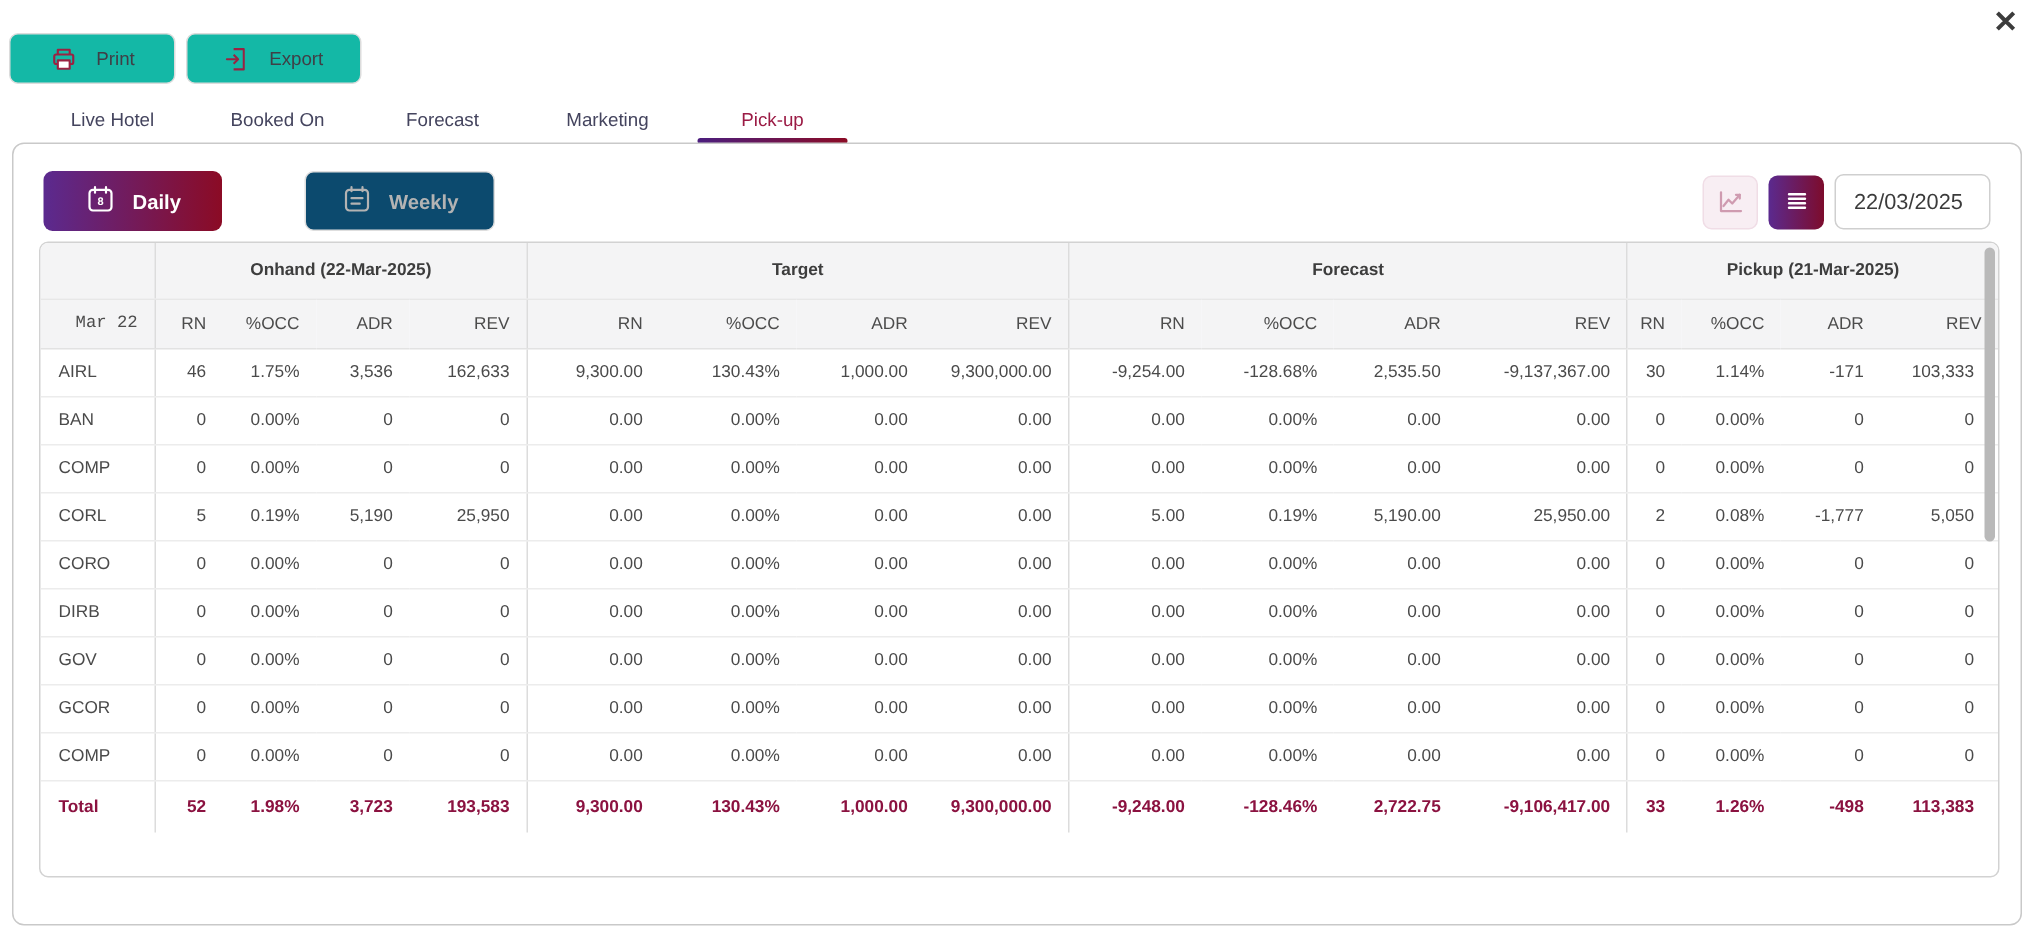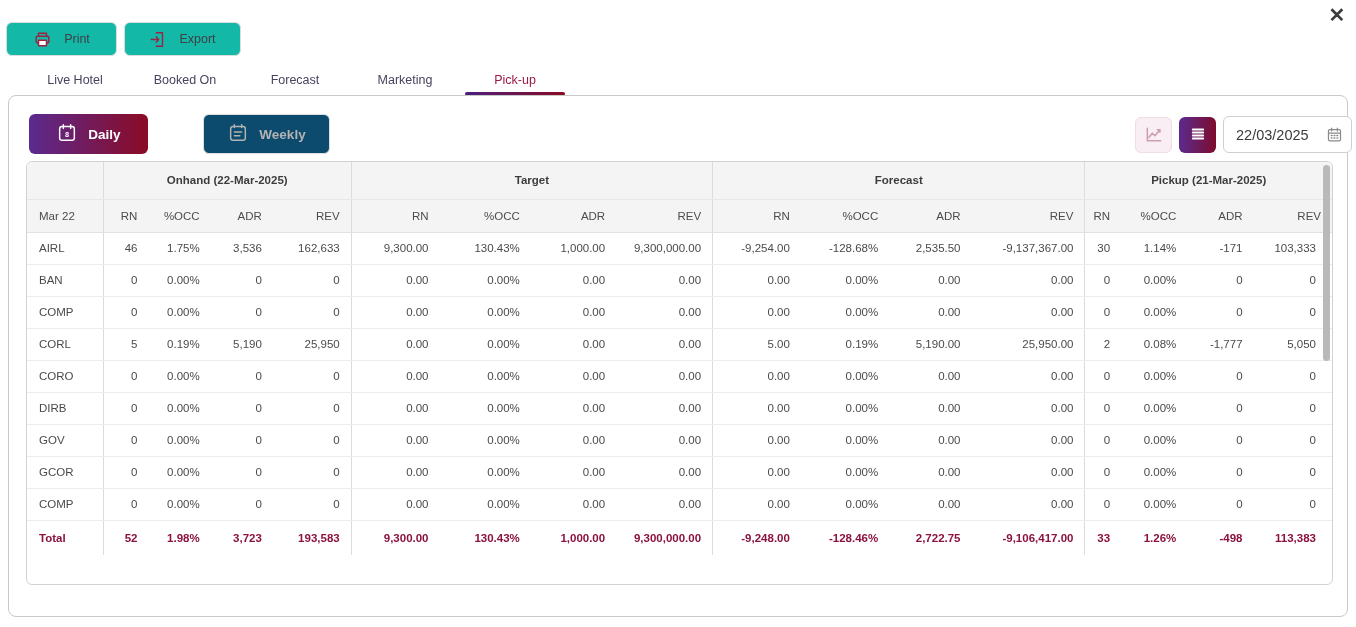--- a/index.html
+++ b/index.html
@@ -34,35 +34,35 @@
     height:40px; border-radius:6px; font-size:13.5px; font-weight:700; cursor:pointer; }
   #daily-btn { left:20px; top:18px; width:119px; border:none;
     background:linear-gradient(90deg,#5b2a8f,#8b0b25); color:#fff; }
   #weekly-btn { left:146px; top:18px; width:127px; background:#0c4a6e; border:1px solid #dedede; color:#b3b3b3;margin-left:48px; }
 
   
   .icon-btn { position:absolute; top:21px; width:37px; height:36px; border-radius:6px; cursor:pointer;
     display:flex; align-items:center; justify-content:center; border:none; }
   #chart-view-btn { left:1126px; background:#f8eef3; border:1px solid #f0dde6; }
   #table-view-btn { left:1170px; background:linear-gradient(90deg,#5b2a8f,#7d0c2c); }
-  .date-wrap { position:absolute; left:1214px; top:20px; width:129px; height:37px; border:1px solid #cfcfcf;
+  .date-wrap { position:absolute; left:1214px; top:20px; width:104px; height:37px; border:1px solid #cfcfcf;
     border-radius:6px; background:#fff; display:flex; align-items:center; padding:0 8px 0 12px; }
   .date-wrap input { border:none; outline:none; width:82px; font-size:14.5px; color:#3b3b3b;
     font-family:"Liberation Sans",sans-serif; background:transparent; }
   .date-wrap svg { margin-left:auto; }
 
   
   .table-box { position:absolute; left:17px; top:65px; width:1307px; height:424px;
     border:1px solid #d2d2d2; border-radius:6px; overflow:hidden; background:#fff; }
   table { width:100%; border-collapse:collapse; table-layout:fixed; font-size:11.5px; }
   thead th { background:#f4f4f5; font-weight:400; color:#4c4c4c; }
   th.group { height:37px; text-align:center; font-weight:600; color:#3d3d3d; border-bottom:1px solid #e7e7e7; }
   th.corner { background:#f4f4f5; border-bottom:1px solid #e7e7e7; }
   tr.subhead th { height:33px; text-align:right; padding-right:11px; border-bottom:1px solid #e2e2e2; }
-  tr.subhead th.rowlabel { text-align:left; padding-left:12px; }
+  tr.subhead th.rowlabel { text-align:right; padding-left:12px;font-family:Liberation Mono, monospace; }
   tbody td { height:32px; text-align:right; padding-right:11px; color:#4a4a4a; border-bottom:1px solid #ececec; }
   tbody th.rowlabel { text-align:left; padding-left:12px; font-weight:400; color:#4a4a4a; border-bottom:1px solid #ececec; }
   td:last-child { padding-right:16px; }
   .grp-start { border-left:1px solid #dcdcdc; }
   tr.total td, tr.total th.rowlabel { color:#8b1240; font-weight:700; height:35px; border-bottom:none; }
 
   
   .vscroll-thumb { position:absolute; right:2px; top:3px; width:7px; height:196px;
     background:#b9b9b9; border-radius:4px; cursor:pointer; }
 </style>

